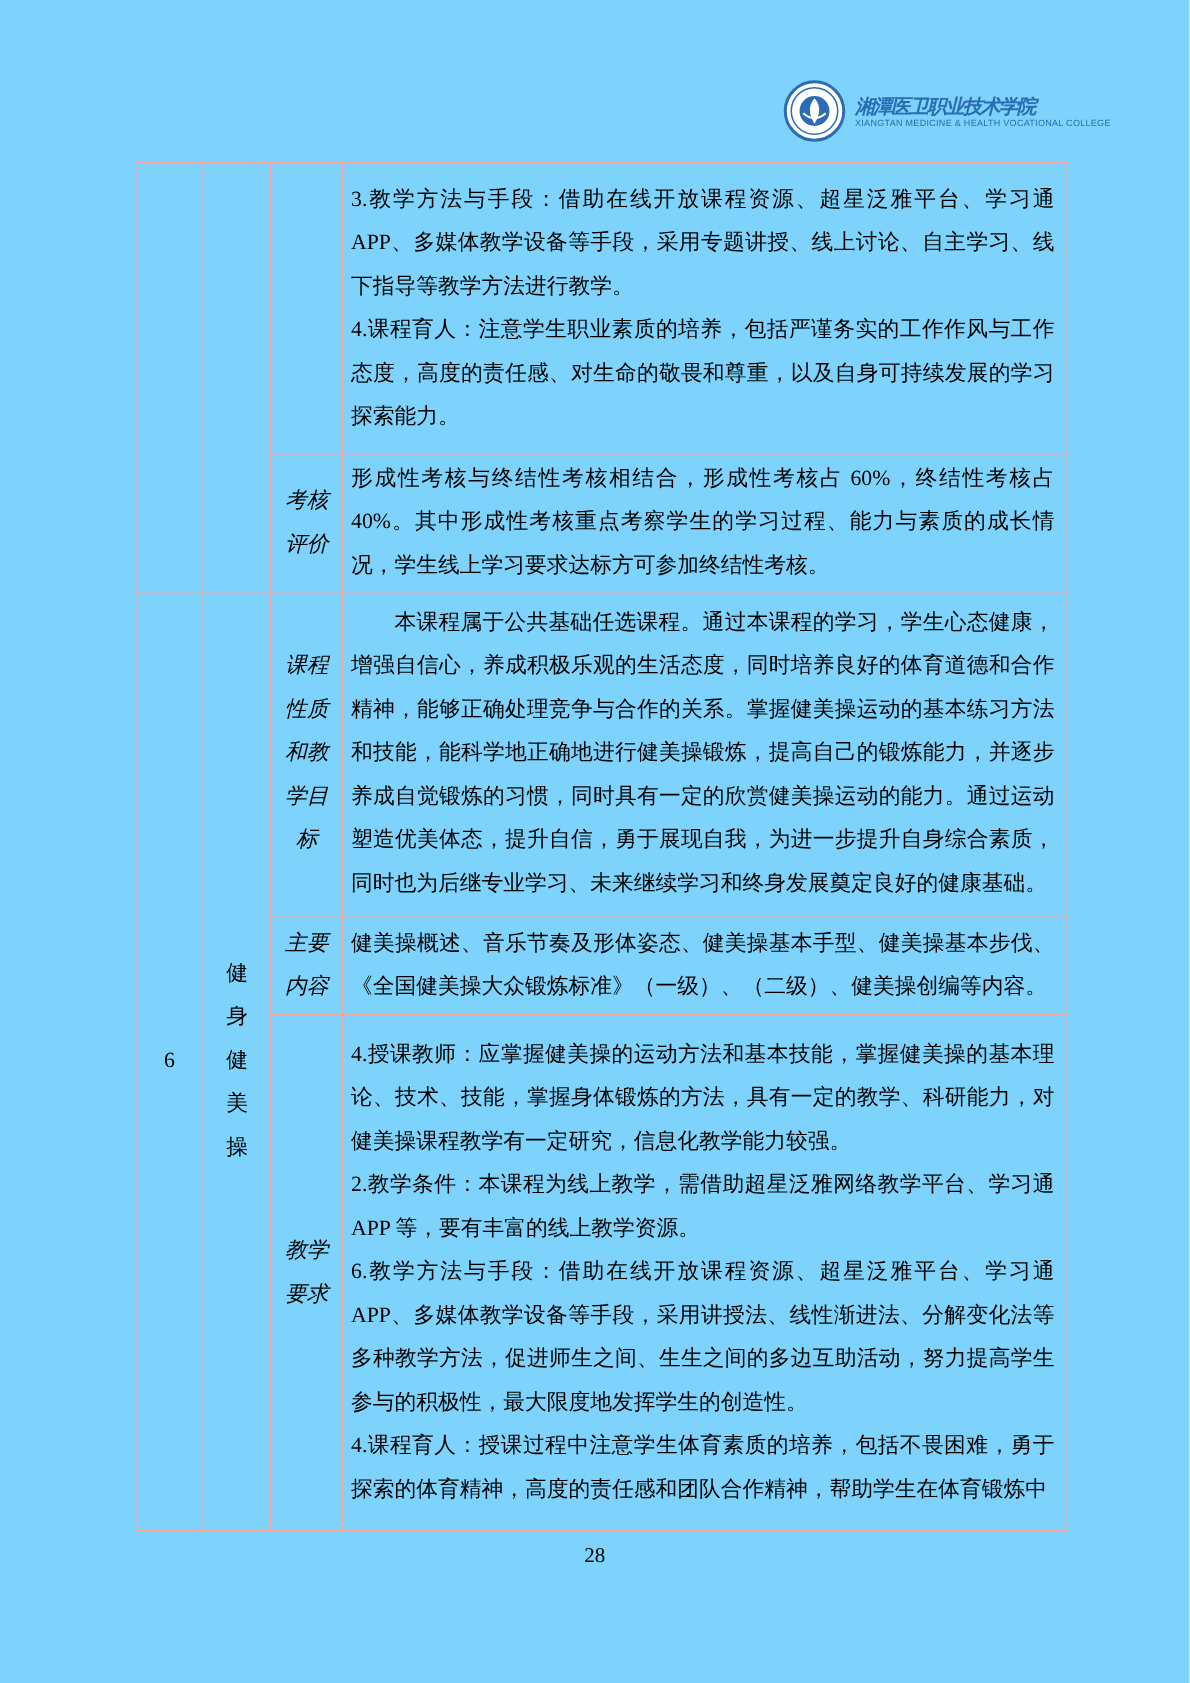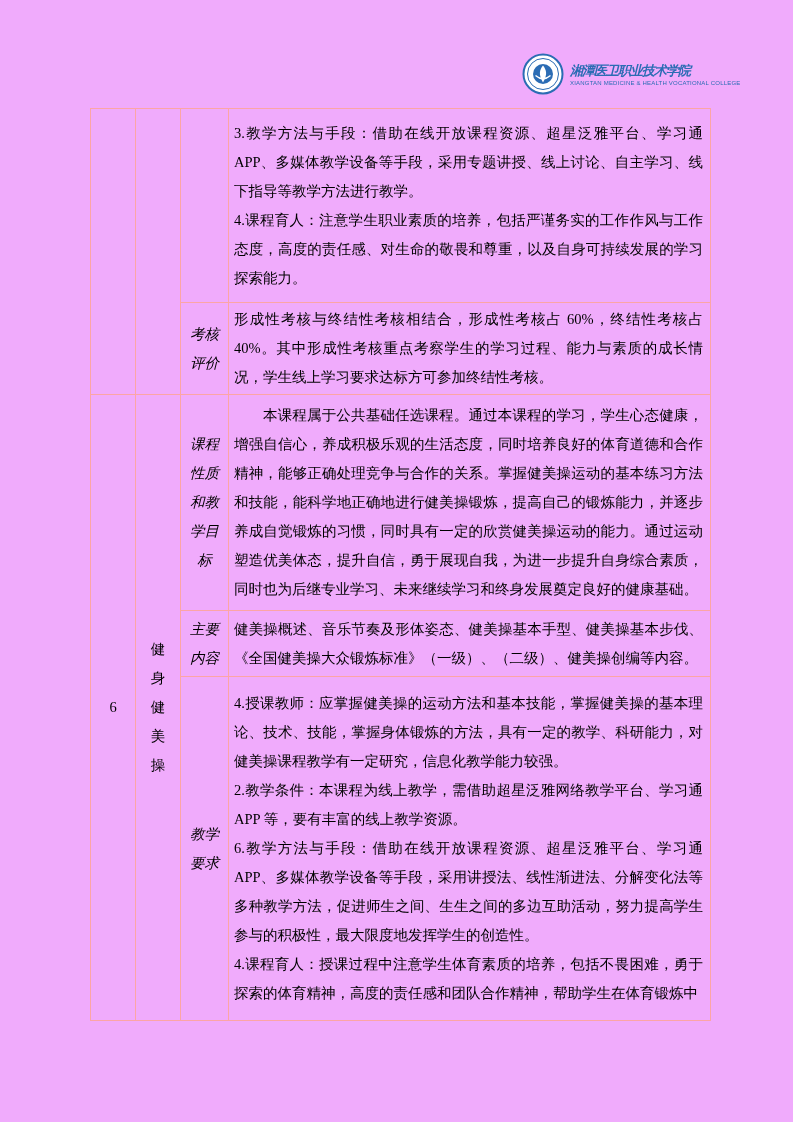--- a/index.html
+++ b/index.html
@@ -3,21 +3,21 @@
 <meta charset="utf-8">
 <style>
   * { margin: 0; padding: 0; box-sizing: border-box; }
   html, body { background: #ffffff; }
   body { width: 793px; height: 1122px; }
 
   .page {
     position: relative;
     width: 793px;
     height: 1122px;
-    background: #f0abfc;
+    background: #7dd3fc;
     font-family: "Liberation Serif", "DejaVu Serif", serif;
     color: #000000;
     overflow: hidden;
   }
 
   
   .logo {
     position: absolute;
     top: 53px;
     left: 522px;
@@ -167,14 +167,15 @@
         <td class="content">
           <p>4.授课教师：应掌握健美操的运动方法和基本技能，掌握健美操的基本理论、技术、技能，掌握身体锻炼的方法，具有一定的教学、科研能力，对健美操课程教学有一定研究，信息化教学能力较强。</p>
           <p>2.教学条件：本课程为线上教学，需借助超星泛雅网络教学平台、学习通 APP 等，要有丰富的线上教学资源。</p>
           <p>6.教学方法与手段：借助在线开放课程资源、超星泛雅平台、学习通 APP、多媒体教学设备等手段，采用讲授法、线性渐进法、分解变化法等多种教学方法，促进师生之间、生生之间的多边互助活动，努力提高学生参与的积极性，最大限度地发挥学生的创造性。</p>
           <p>4.课程育人：授课过程中注意学生体育素质的培养，包括不畏困难，勇于探索的体育精神，高度的责任感和团队合作精神，帮助学生在体育锻炼中</p>
         </td>
       </tr>
     </tbody>
   </table>
 
+  <div class="page-number">28</div>
 
 </div>
 
 </body></html>

